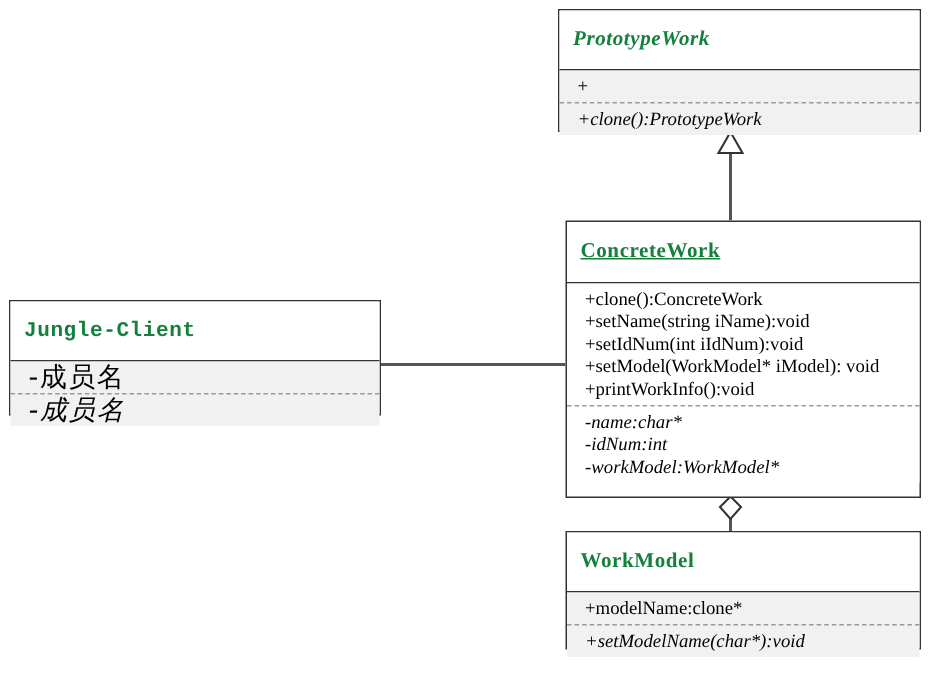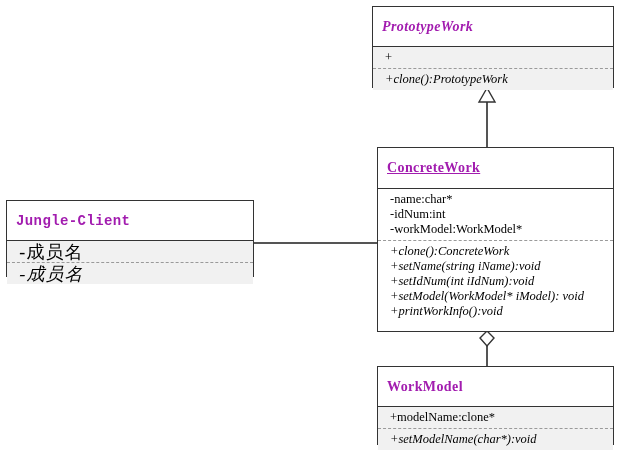--- a/index.html
+++ b/index.html
@@ -29,21 +29,21 @@
   }
   .uml-title {
     background: #ffffff;
     border-bottom: 1px solid #333333;
     display: flex;
     align-items: center;
     padding: 0 9px;
     box-sizing: border-box;
     font-weight: bold;
     font-size: 14px;
-    color: #a21caf;
+    color: #15803d;
     letter-spacing: 0.4px;
   }
   .uml-title.abstract {
     font-style: italic;
   }
   .uml-compartment {
     box-sizing: border-box;
     padding: 3px 0 3px 0;
   }
   .uml-compartment.shaded {
@@ -105,44 +105,44 @@
       <div class="uml-member">+</div>
     </div>
     <div class="uml-compartment shaded">
       <div class="uml-member">+clone():PrototypeWork</div>
     </div>
   </div>
 
   <div class="uml-class" style="left:377px; top:147px; width:237px; height:185px;">
     <div class="uml-title" style="height:41px;text-decoration:underline;">ConcreteWork</div>
     <div class="uml-compartment plain">
-      <div class="uml-member">-name:char*</div>
-      <div class="uml-member">-idNum:int</div>
-      <div class="uml-member">-workModel:WorkModel*</div>
-    </div>
-    <div class="uml-compartment plain">
       <div class="uml-member">+clone():ConcreteWork</div>
       <div class="uml-member">+setName(string iName):void</div>
       <div class="uml-member">+setIdNum(int iIdNum):void</div>
       <div class="uml-member">+setModel(WorkModel* iModel): void</div>
       <div class="uml-member">+printWorkInfo():void</div>
+    </div>
+    <div class="uml-compartment plain">
+      <div class="uml-member">-name:char*</div>
+      <div class="uml-member">-idNum:int</div>
+      <div class="uml-member">-workModel:WorkModel*</div>
     </div>
   </div>
 
   <div class="uml-class" style="left:6px; top:200px; width:248px; height:77px;">
     <div class="uml-title" style="height:40px;font-family:Liberation Mono, monospace;">Jungle-Client</div>
     <div class="uml-compartment shaded">
       <div class="uml-member cjk">-成员名</div>
     </div>
     <div class="uml-compartment shaded">
       <div class="uml-member cjk">-成员名</div>
     </div>
   </div>
 
-  <div class="uml-class" style="left:377px; top:366px; width:237px; height:79px;">
+  <div class="uml-class" style="left:377px; top:354px; width:237px; height:79px;">
     <div class="uml-title" style="height:40px;">WorkModel</div>
     <div class="uml-compartment shaded">
       <div class="uml-member">+modelName:clone*</div>
     </div>
     <div class="uml-compartment shaded">
       <div class="uml-member">+setModelName(char*):void</div>
     </div>
   </div>
 
 </div>

